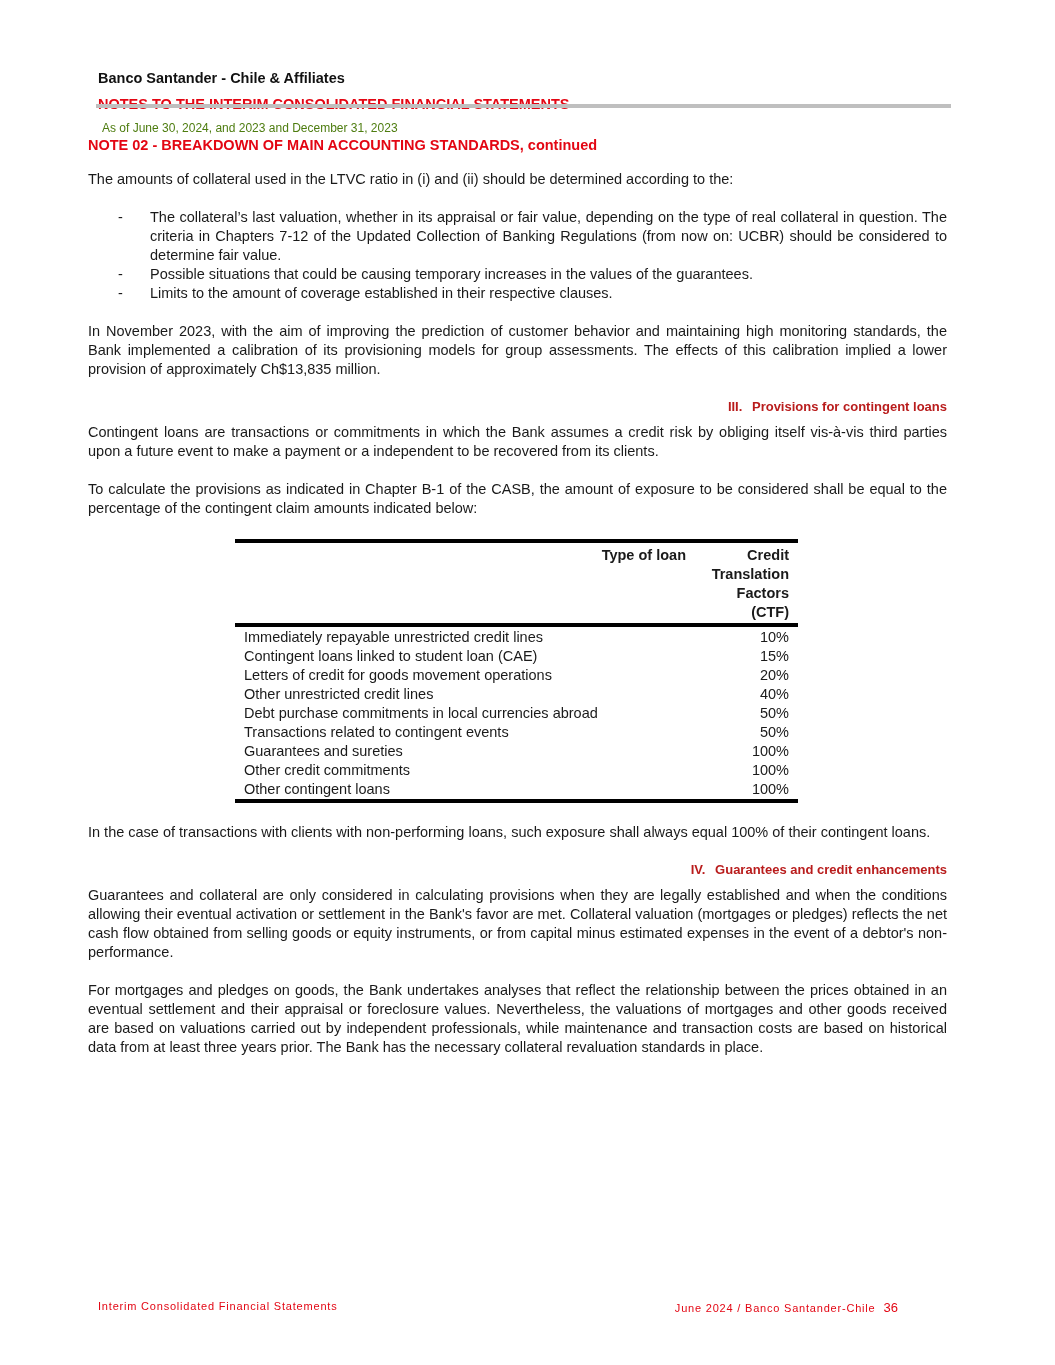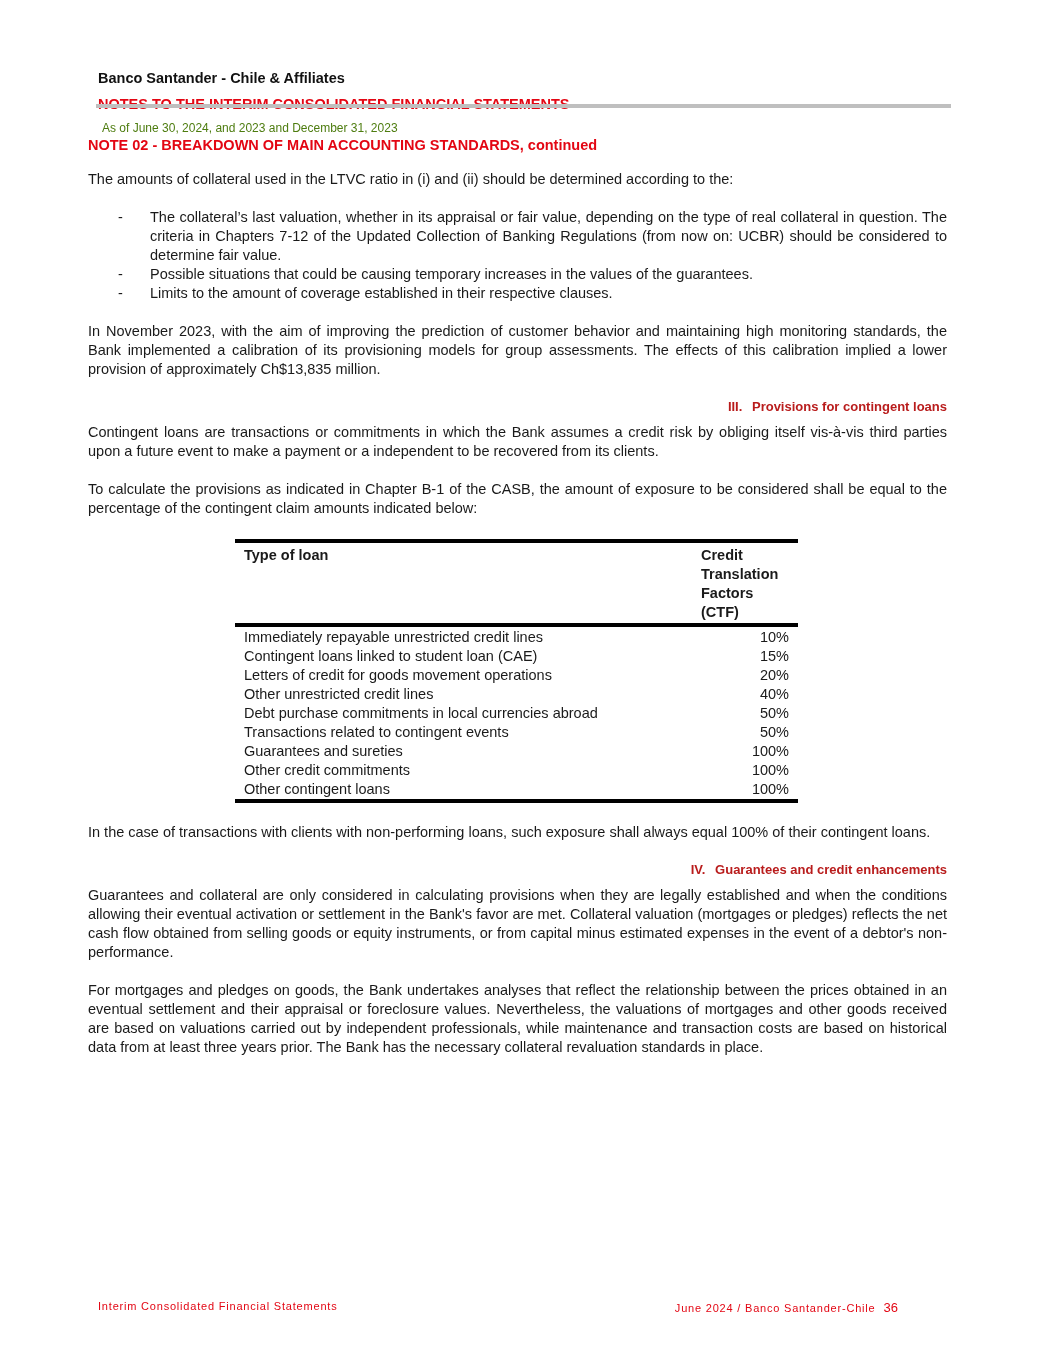--- a/index.html
+++ b/index.html
@@ -20,21 +20,21 @@
     .gap { height: 19px; }
     ul.dash { list-style: none; margin: 0; padding: 0; }
     ul.dash li { position: relative; padding-left: 62px; text-align: justify; }
     ul.dash li::before { content: "-"; position: absolute; left: 30px; top: 0; }
     .sub-heading { color: #b91c1c; font-weight: bold; font-size: 13px; margin: 18px 0 6px 0; line-height: 20px; text-align: right; }
     .sub-heading .num { margin-right: 6px; }
 
     .table-wrap { margin: 21px 0 0 147px; width: 563px; }
     table { border-collapse: collapse; width: 563px; font-size: 14.5px; }
     thead tr { border-top: 4px solid #000; border-bottom: 4px solid #000; }
-    th { font-weight: bold; text-align: left; vertical-align: top; padding: 3px 9px 1px 9px; line-height: 19px; }
+    th { font-weight: bold; text-align: right; vertical-align: top; padding: 3px 9px 1px 9px; line-height: 19px; }
     th.ctf { width: 88px; padding-left: 6px; }
     td { padding: 0 9px; line-height: 19px; }
     td.val { text-align: right; }
     tbody tr:last-child td { padding-bottom: 0; }
     tbody { border-bottom: 4px solid #000; }
     tbody tr:first-child td { padding-top: 1px; }
 
     .footer { position: absolute; left: 98px; top: 1300px; width: 800px; font-size: 11px; color: #e30613; letter-spacing: 0.8px; }
     .footer-left { position: absolute; left: 0; top: 0; }
     .footer-right { position: absolute; right: 0; top: 0; white-space: nowrap; }

